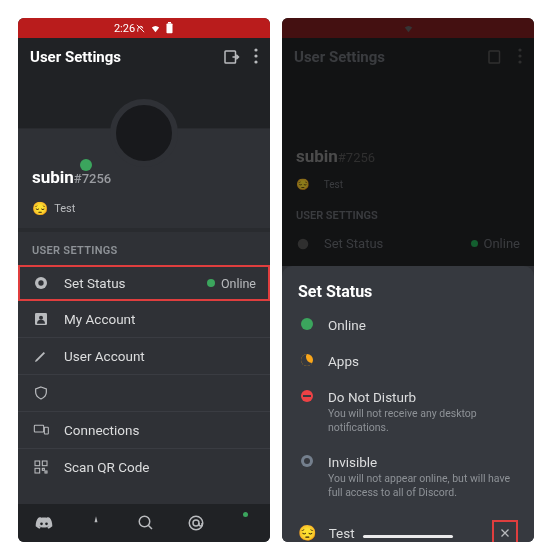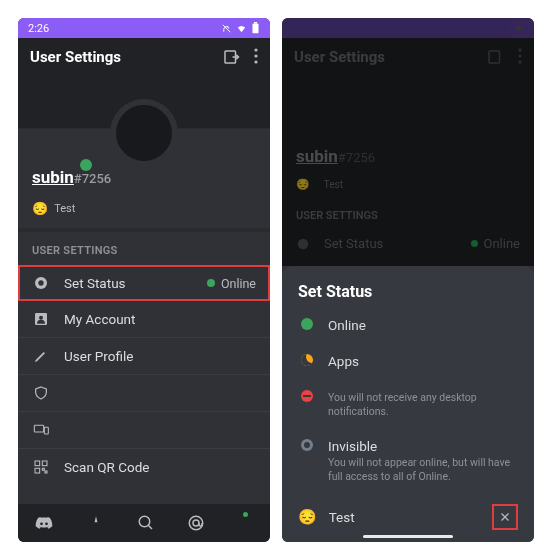--- a/index.html
+++ b/index.html
@@ -21,24 +21,24 @@
     background: #2f3136;
     border-radius: 6px;
     overflow: hidden;
     position: relative;
     color: #dcddde;
     font-size: 13px;
   }
   
   .statusbar {
     height: 20px;
-    background: #8b5cf6;
+    background: #b91c1c;
     display: flex;
     align-items: center;
-    justify-content: space-between;
+    justify-content: center;
     padding: 0 10px;
     font-size: 11px;
     color: #fff;
   }
   .statusbar .right { display: flex; gap: 4px; align-items: center;}
   .header {
     height: 38px;
     background: #202225;
     display: flex;
     align-items: center;
@@ -61,21 +61,21 @@
     border: 6px solid #2f3136;
   }
   .presence-dot {
     position: absolute;
     left: 62px; top: 30px;
     width: 12px; height: 12px;
     background: #3ba55d;
     border-radius: 50%;
   }
   .user-block { padding: 38px 14px 8px; }
-  .username { font-size: 17px; font-weight: 700; color: #fff; text-decoration: underline;}
+  .username { font-size: 17px; font-weight: 700; color: #fff;}
   .discrim { color: #9a9ca1; font-weight: 500;}
   .custom-status { display: flex; align-items: center; gap: 6px; padding: 6px 14px 12px; font-size: 11px; color:#b9bbbe;}
   .emoji { font-size: 13px;}
   .section-sep { height: 4px; background: #292b2f;}
   .section-label { padding: 12px 14px 8px; font-size: 11px; color: #8e9297; text-transform: uppercase; font-weight: 600; letter-spacing: 0.3px;}
   .settings-list { }
   .setting-row {
     display: flex; align-items: center;
     padding: 10px 14px;
     gap: 14px;
@@ -229,39 +229,40 @@
       <span class="setting-label">My Account</span>
     </div>
 
     <div class="setting-row">
       <span class="setting-icon">
         <svg width="16" height="16" viewBox="0 0 24 24" fill="#b9bbbe">
             <path d="M3 21l3-1 12-12-2-2L4 18z"></path>
             <path d="M16 4l4 4"></path>
           </svg>
       </span>
-      <span class="setting-label">User Profile</span>
+      <span class="setting-label">User Account</span>
     </div>
 
     <div class="setting-row">
       <span class="setting-icon">
         <svg width="16" height="16" viewBox="0 0 24 24" fill="none" stroke="#b9bbbe" stroke-width="1.8">
             <path d="M12 3l8 3v5c0 5-3.5 8-8 10-4.5-2-8-5-8-10V6z"></path>
           </svg>
       </span>
     </div>
 
 
     <div class="setting-row">
       <span class="setting-icon">
         <svg width="16" height="16" viewBox="0 0 24 24" fill="none" stroke="#b9bbbe" stroke-width="1.6">
             <rect x="2" y="5" width="14" height="10" rx="1"></rect>
             <rect x="17" y="8" width="6" height="10" rx="1"></rect>
           </svg>
       </span>
+      <span class="setting-label">Connections</span>
     </div>
 
     <div class="setting-row">
       <span class="setting-icon">
         <svg width="16" height="16" viewBox="0 0 24 24" fill="none" stroke="#b9bbbe" stroke-width="1.6">
             <rect x="3" y="3" width="7" height="7"></rect>
             <rect x="14" y="3" width="7" height="7"></rect>
             <rect x="3" y="14" width="7" height="7"></rect>
             <rect x="14" y="14" width="3" height="3"></rect>
             <rect x="18" y="18" width="3" height="3"></rect>
@@ -371,31 +372,32 @@
           <span class="moon"></span>
         </span>
       <span class="txt"><span class="name">Apps</span></span>
     </div>
 
     <div class="status-opt">
       <span class="ico">
           <span class="dnd"></span>
         </span>
       <span class="txt">
+        <div class="name">Do Not Disturb</div>
         <div class="desc">You will not receive any desktop notifications.</div>
       </span>
     </div>
 
     <div class="status-opt">
       <span class="ico">
           <span class="inv"></span>
         </span>
       <span class="txt">
         <div class="name">Invisible</div>
-        <div class="desc">You will not appear online, but will have full access to all of Online.</div>
+        <div class="desc">You will not appear online, but will have full access to all of Discord.</div>
       </span>
     </div>
 
     <div class="custom-row">
       <span style="font-size:15px">😔</span>
       <span style="flex:1;color:#dcddde;font-size:13.5px">Test</span>
       <span class="x-btn">
         <svg width="12" height="12" viewBox="0 0 24 24" stroke="#b9bbbe" stroke-width="2.5">
             <path d="M5 5l14 14M19 5L5 19"></path>
           </svg>

